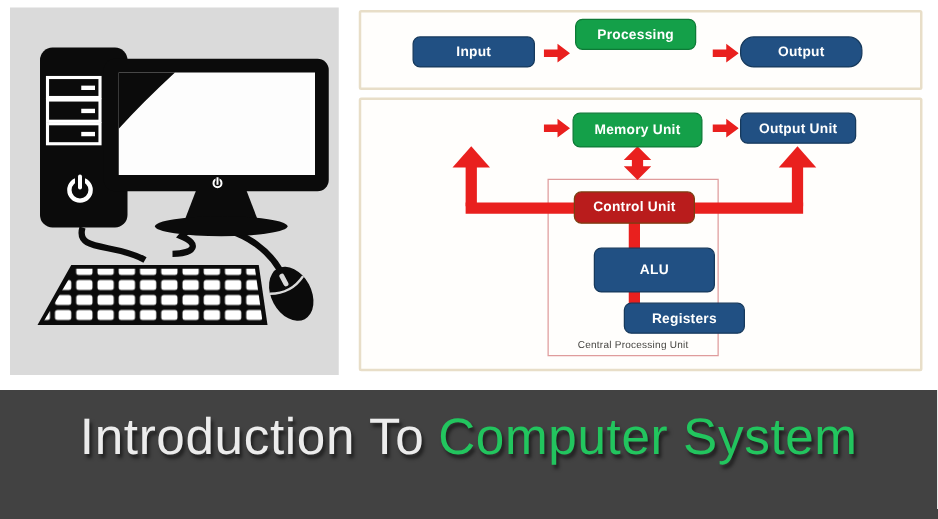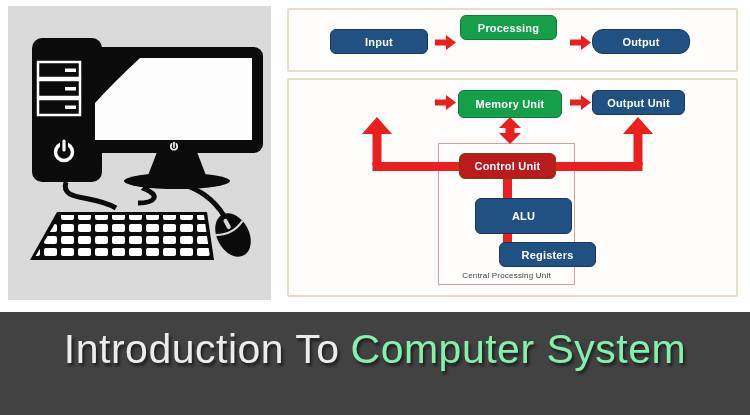--- a/index.html
+++ b/index.html
@@ -154,17 +154,17 @@
     </svg>
     <div class="node blue p2-output">Output Unit</div>
 
     <div class="node brown p2-control">Control Unit</div>
     <div class="node blue p2-alu">ALU</div>
     <div class="node blue p2-registers">Registers</div>
   </div>
 
   <div class="banner">
     <div class="banner-text">
-      <span>Introduction To</span><span class="banner-accent" style="color: #86efac;">Computer System</span>
+      <span>Introduction To</span><span class="banner-accent" style="color: #22c55e;">Computer System</span>
     </div>
   </div>
 
 </div>
 
 </body></html>

